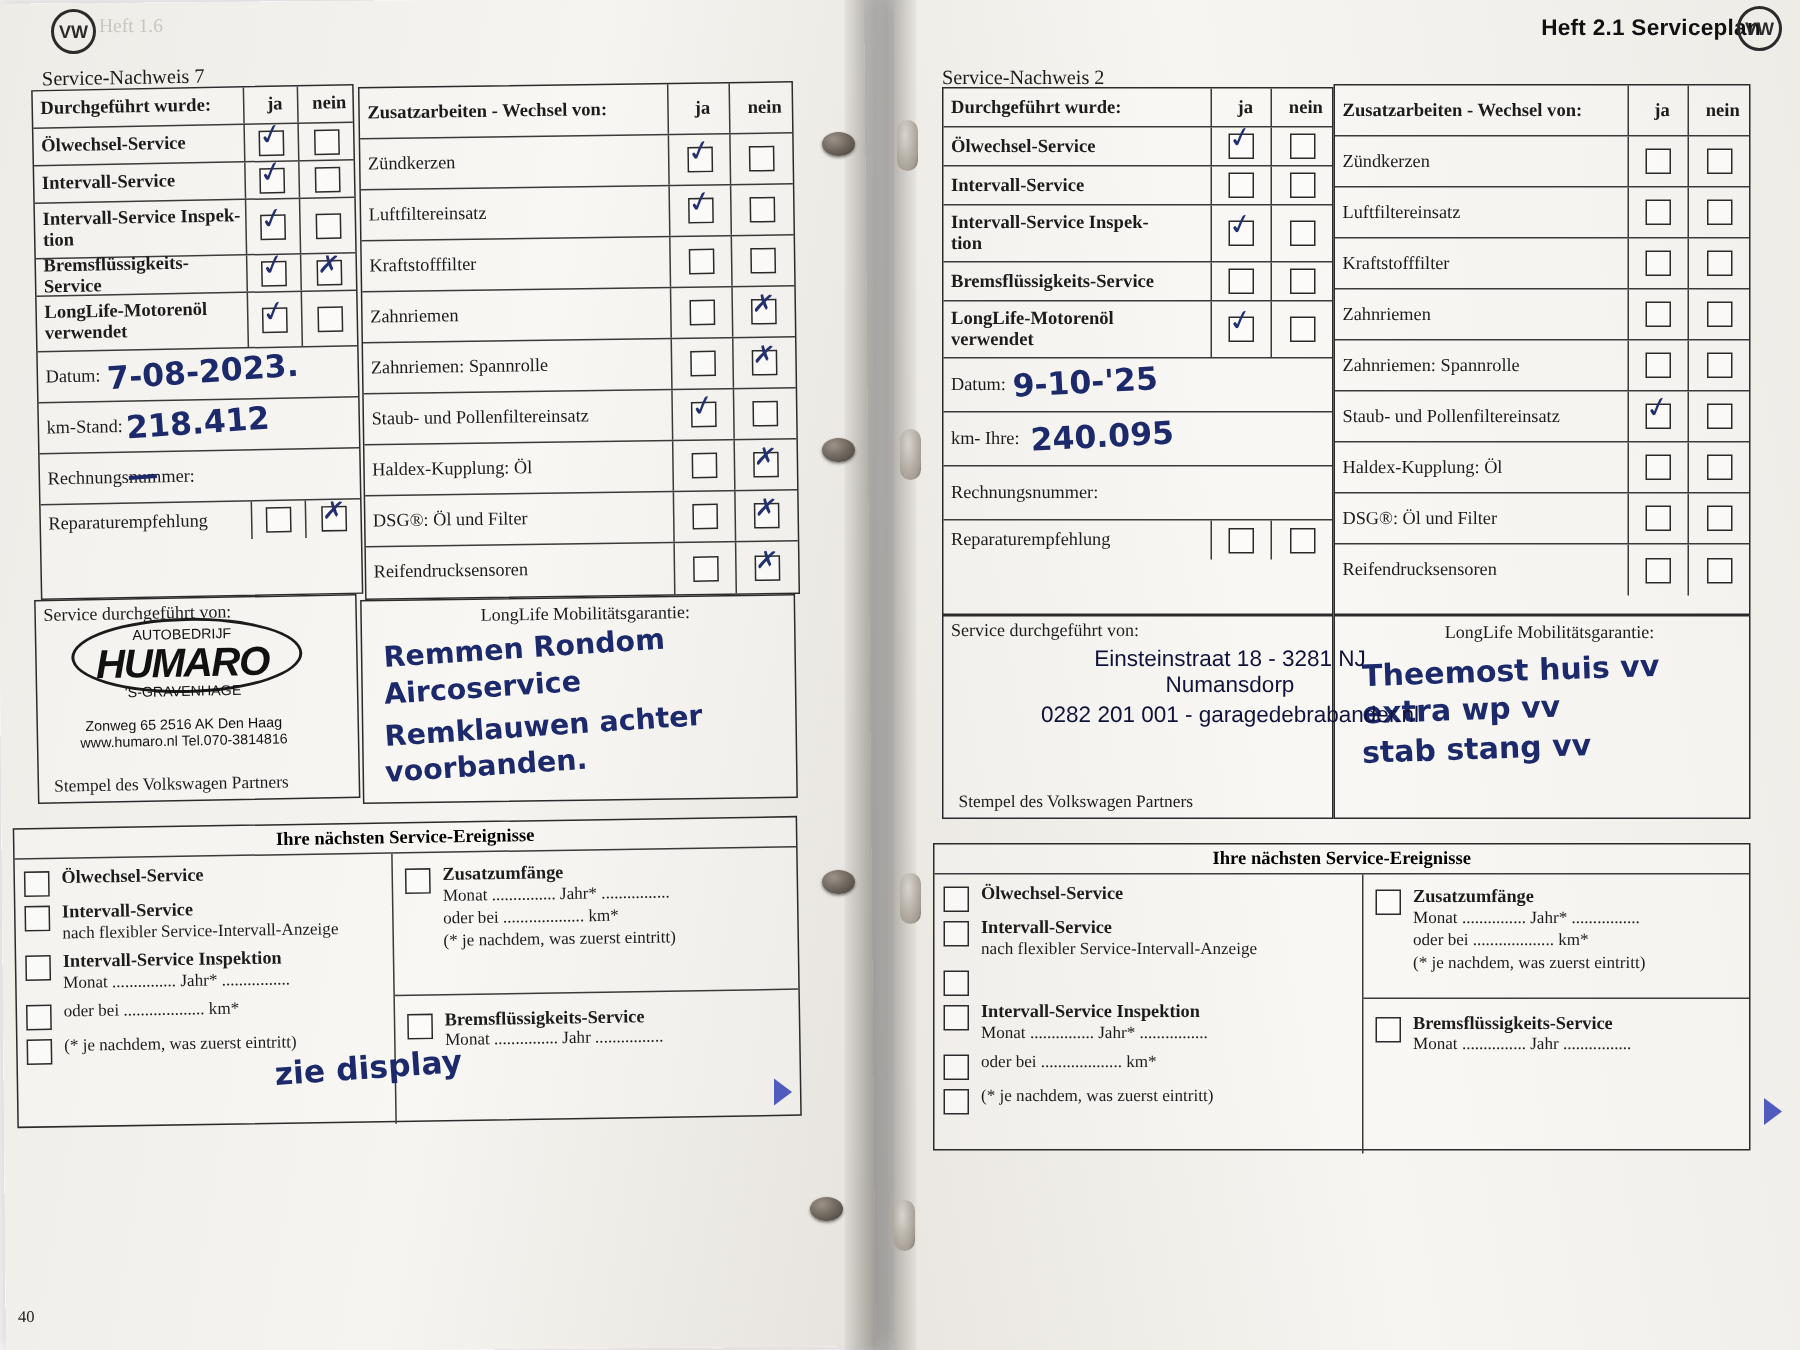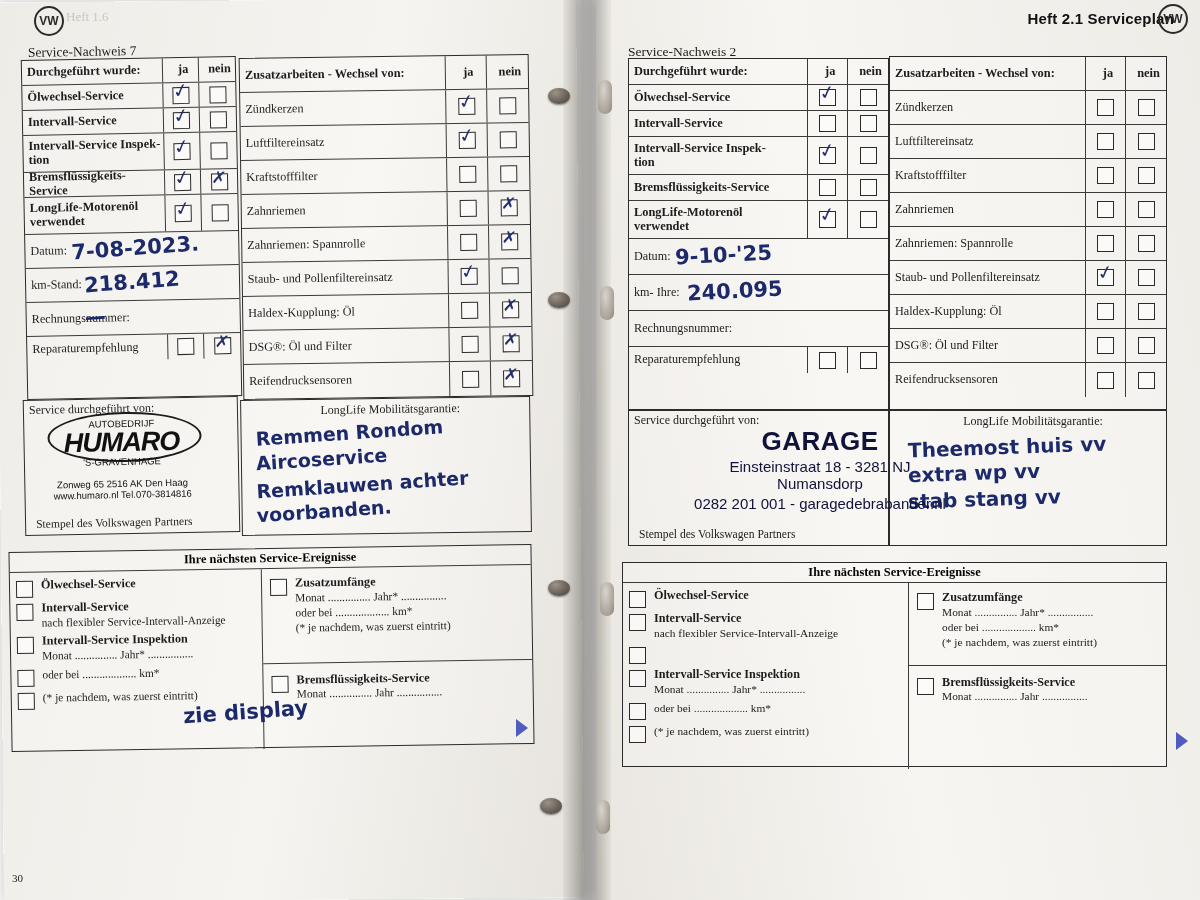--- a/index.html
+++ b/index.html
@@ -151,21 +151,21 @@
   <div class="vw-logo" style="left:34px;top:6px;">
       <span>VW</span>
     </div>
   <div class="faint" style="left:66px;top:9px;font-size:13px;">Heft 1.6</div>
 
   <div class="hdr-right">Heft 2.1  Serviceplan</div>
   <div class="vw-logo" style="left:1158px;top:4px;">
       <span>VW</span>
     </div>
 
-  <div class="pgnum">30</div>
+  <div class="pgnum">40</div>
 
   <div class="secttitle" style="position:absolute;left:28px;top:44px;transform:rotate(-1deg);">Service-Nachweis 7</div>
 
   <div class="tbl" id="l-service" style="left:24px;top:58px;width:215px;height:340px;transform:rotate(-1.1deg);">
       <div class="row" style="height: 25px;">
         <div class="c " style="width: 142px;">
           <span class="lbl hd">Durchgeführt wurde:</span>
         </div>
         <div class="c ctr" style="width: 36px;">
           <span class="lbl hd">ja</span>
@@ -768,21 +768,20 @@
       <div class="humaro-oval"></div>
       <div class="humaro-sub" style="position:absolute;left:0;top:0;width:180px;">AUTOBEDRIJF</div>
       <div class="humaro-name" style="position:absolute;left:0;top:9px;width:180px;">HUMARO</div>
       <div class="humaro-sub" style="position:absolute;left:0;top:38px;width:180px;">'S-GRAVENHAGE</div>
     </div>
     <div class="humaro-sub" style="margin-top:10px;">Zonweg 65 2516 AK Den Haag</div>
     <div class="humaro-sub">www.humaro.nl   Tel.070-3814816</div>
   </div>
 
   <div class="garage-wrap">
-    <div class="garage-name">GARAGE</div>
     <div class="garage-sub">Einsteinstraat 18 - 3281 NJ Numansdorp</div>
     <div class="garage-sub">0282 201 001 - garagedebrabander.nl</div>
   </div>
 
   <div class="arrow" style="left:516px;top:719px;"></div>
   <div class="arrow" style="left:1176px;top:732px;"></div>
 
   <div id="l-notes"></div>
   <div id="r-notes"></div>
   <div class="hw" style="position:absolute;left:183px;top:700px;font-size:21px;transform:rotate(-4deg);">zie display</div>

